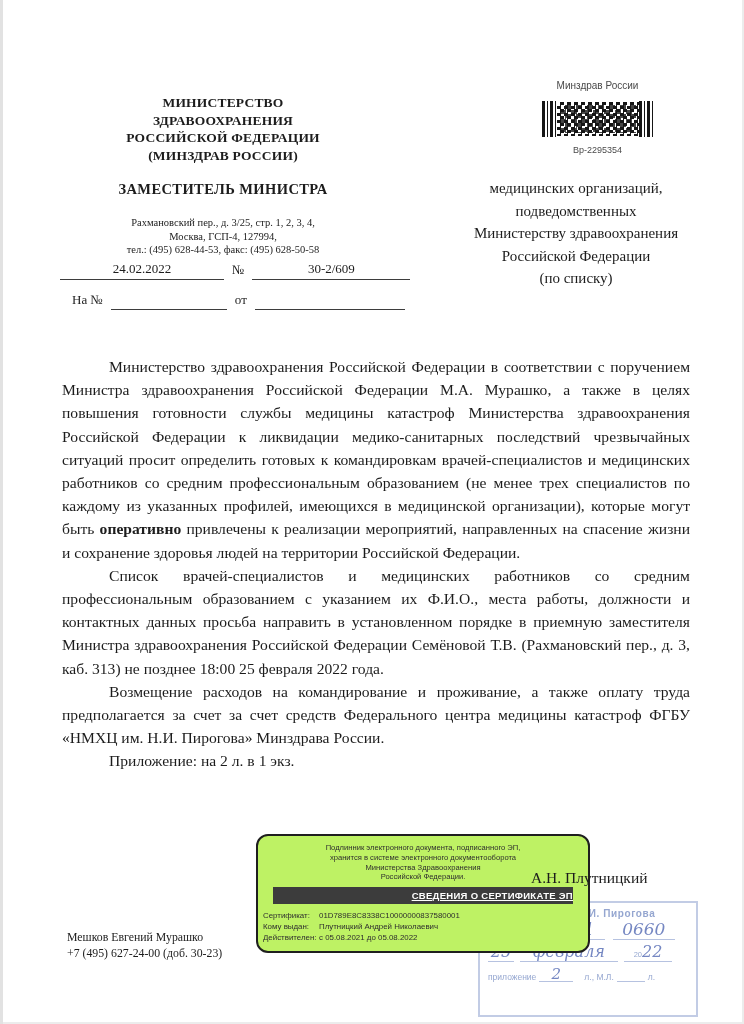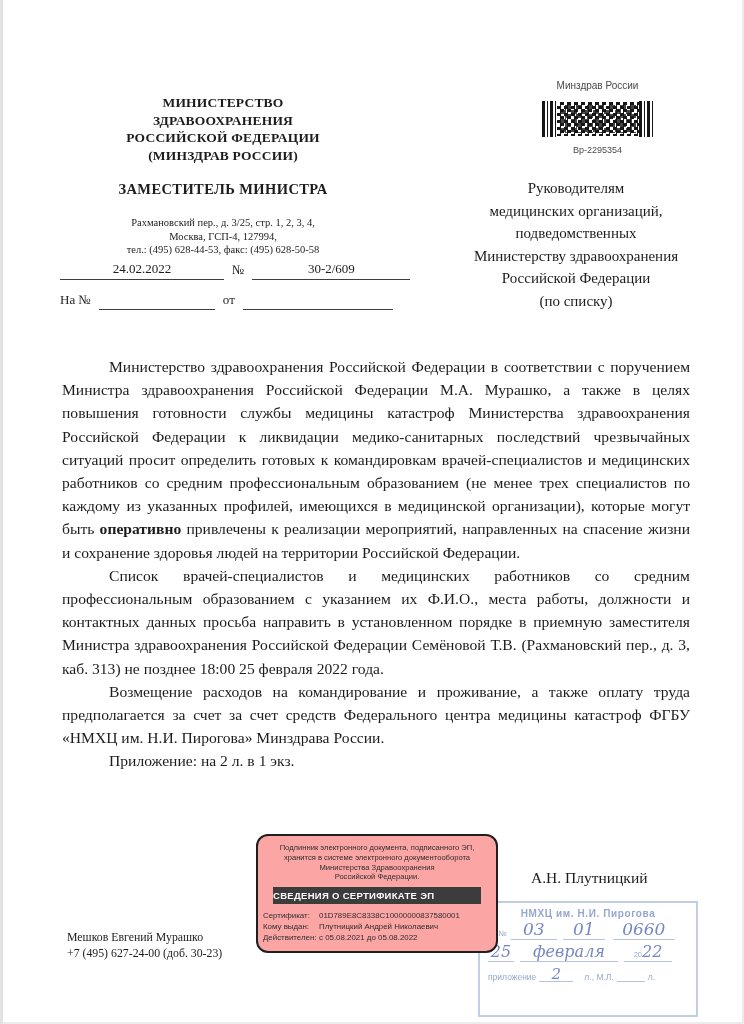--- a/index.html
+++ b/index.html
@@ -54,27 +54,27 @@
   .recipient { position: absolute; left: 426px; top: 177px; width: 300px; text-align: center;
                font-size: 15px; line-height: 22.5px; }
 
   
   .body-text { position: absolute; left: 62px; top: 355px; width: 628px;
                font-size: 15.6px; line-height: 23.2px; text-align: justify; }
   .body-text p { margin: 0; text-indent: 47px; }
   .body-text p.noj { text-align: left; }
 
   
-  .esign-box { position: absolute; left: 256px; top: 834px; width: 242px;
-               border: 2.5px solid #1f1f1f; border-radius: 12px; background: #fca5a5;
+  .esign-box { position: absolute; left: 256px; top: 834px; width: 334px;
+               border: 2.5px solid #1f1f1f; border-radius: 12px; background: #bef264;
                box-sizing: border-box; padding: 7px 5px 8px;
                font-family: "Liberation Sans", sans-serif; color: #2e2e2e; }
   .esign-head div { font-size: 7.6px; line-height: 9.8px; text-align: center; }
   .esign-band { background: #3c3c3c; color: #fefefe; font-size: 9.5px; font-weight: bold;
-                text-align: left; margin: 5px 10px 6px; padding: 2.5px 0 3px; letter-spacing: .3px; }
+                text-align: right; margin: 5px 10px 6px; padding: 2.5px 0 3px; letter-spacing: .3px; text-decoration: underline; }
   .esign-info { font-size: 7.9px; line-height: 11px; }
   .esign-info .lab { display: inline-block; width: 56px; }
 
   
   .signature-name { position: absolute; left: 531px; top: 869px; font-size: 15.5px; }
 
   
   .executor { position: absolute; left: 67px; top: 930px; font-size: 11.8px; line-height: 15.5px; }
 
   
@@ -122,29 +122,28 @@
     </div>
   </div>
 
   <div class="reflines">
     <div class="refrow">
       <span class="val-line" style="width:164px">24.02.2022</span>
       <span class="lbl">№</span>
       <span class="val-line" style="width:158px">30-2/609</span>
     </div>
     <div class="refrow">
-      <span class="lbl" style="margin-left:0">На №</span>
+      <span class="lbl" style="margin-left:12px">На №</span>
       <span class="val-line" style="width:116px">&nbsp;</span>
       <span class="lbl">от</span>
       <span class="val-line" style="width:150px">&nbsp;</span>
     </div>
   </div>
 
   <div class="recipient">
-    <div>Руководителям</div>
     <div>медицинских организаций,</div>
     <div>подведомственных</div>
     <div>Министерству здравоохранения</div>
     <div>Российской Федерации</div>
     <div>(по списку)</div>
   </div>
 
   <div class="body-text">
     <p><span>Министерство здравоохранения Российской Федерации в соответствии с поручением Министра здравоохранения Российской Федерации М.А. Мурашко, а также в целях повышения готовности службы медицины катастроф Министерства здравоохранения Российской Федерации к ликвидации медико-санитарных последствий чрезвычайных ситуаций просит определить готовых к командировкам врачей-специалистов и медицинских работников со средним профессиональным образованием (не менее трех специалистов по каждому из указанных профилей, имеющихся в медицинской организации), которые могут быть </span><b>оперативно</b><span> привлечены к реализации мероприятий, направленных на спасение жизни и сохранение здоровья людей на территории Российской Федерации.</span></p>
     <p>Список врачей-специалистов и медицинских работников со средним профессиональным образованием с указанием их Ф.И.О., места работы, должности и контактных данных просьба направить в установленном порядке в приемную заместителя Министра здравоохранения Российской Федерации Семёновой Т.В. (Рахмановский пер., д. 3, каб. 313) не позднее 18:00 25 февраля 2022 года.</p>

